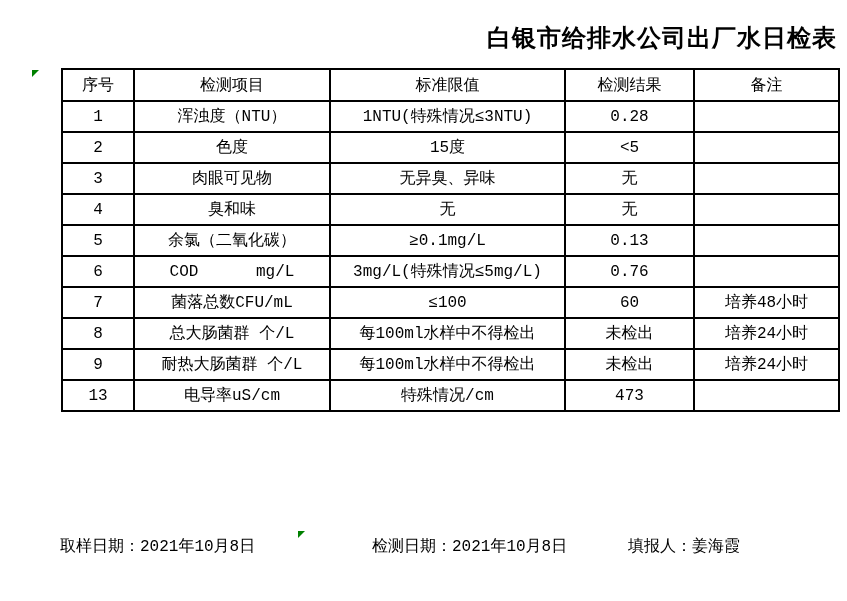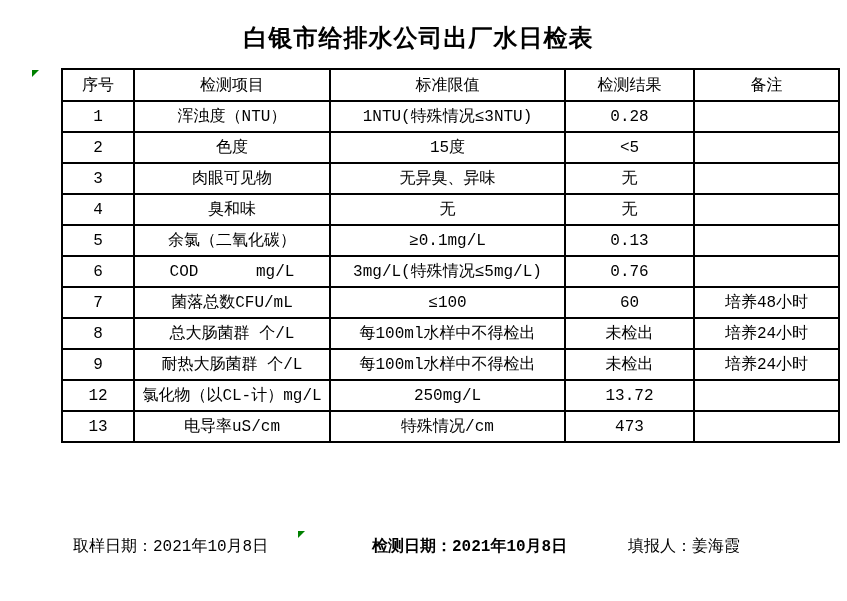--- a/index.html
+++ b/index.html
@@ -10,21 +10,21 @@
     background: #ffffff;
     font-family: "Liberation Mono", "DejaVu Sans Mono", monospace;
     color: #000000;
     overflow: hidden;
   }
   .doc-title {
     position: absolute;
     top: 22px;
     left: 0;
     width: 837px;
-    text-align: center;
+    text-align: right;
     font-size: 24px;
     font-weight: bold;
     letter-spacing: 1px;
     white-space: pre;
   }
   table.report {
     position: absolute;
     left: 30px;
     top: 68px;
     width: 777px;
@@ -47,22 +47,22 @@
   .footer-line {
     position: absolute;
     top: 536px;
     left: 0;
     width: 847px;
     height: 22px;
     font-size: 16px;
     white-space: pre;
   }
   .footer-item { position: absolute; top: 0; }
-  .footer-sampling { left: 73px; }
-  .footer-testing  { left: 372px; font-weight: bold; }
+  .footer-sampling { left: 60px; }
+  .footer-testing  { left: 372px; }
   .footer-reporter { left: 628px; }
   .corner-marker {
     position: absolute;
     width: 0;
     height: 0;
     border-top: 7px solid #008000;
     border-right: 7px solid transparent;
   }
   .marker-top-left { left: 32px; top: 70px; }
   .marker-bottom   { left: 298px; top: 531px; }
@@ -151,27 +151,20 @@
         <td>培养24小时</td>
       </tr>
       <tr>
         <td>9</td>
         <td>耐热大肠菌群 个/L</td>
         <td>每100ml水样中不得检出</td>
         <td>未检出</td>
         <td>培养24小时</td>
       </tr>
       <tr>
-        <td>12</td>
-        <td>氯化物（以CL-计）mg/L</td>
-        <td>250mg/L</td>
-        <td>13.72</td>
-        <td></td>
-      </tr>
-      <tr>
         <td>13</td>
         <td>电导率uS/cm</td>
         <td>特殊情况/cm</td>
         <td>473</td>
         <td></td>
       </tr>
     </tbody>
   </table>
 
   <div class="corner-marker marker-bottom"></div>

